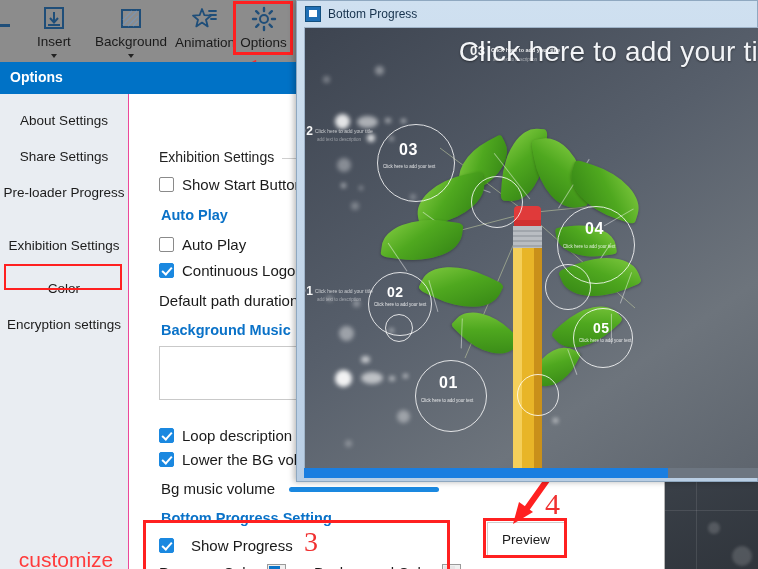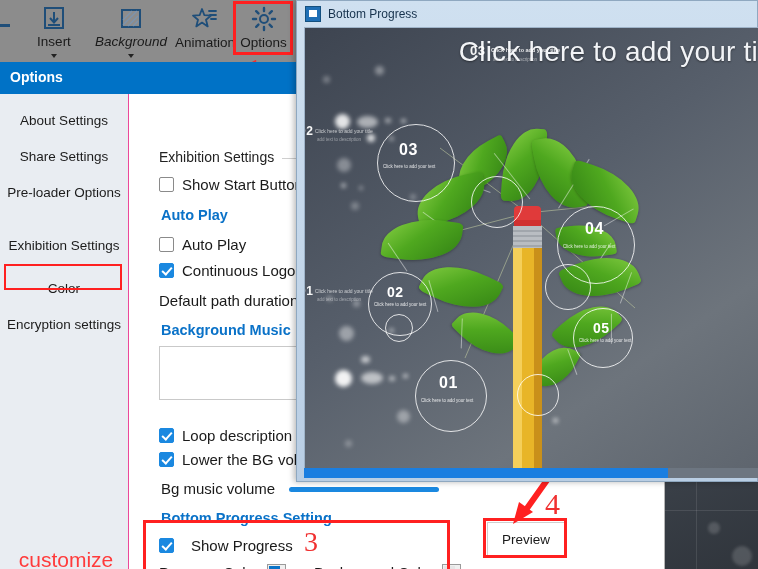--- a/index.html
+++ b/index.html
@@ -116,21 +116,21 @@
         <path d="M13 6 L13 15 M9 12 L13 16.5 L17 12" fill="none" stroke="#1f4e79" stroke-width="2"></path>
         <rect x="7" y="18" width="12" height="2" fill="#1f4e79"></rect>
       </svg>
     </div>
     <div class="ribbon-lab">
       <span>Insert</span>
       <i class="caret"></i>
     </div>
   </div>
 
-  <div class="ribbon-btn" style="left:85px;width:92px;font-style:italic;">
+  <div class="ribbon-btn" style="left:85px;width:92px;">
     <div class="ribbon-ico">
       <svg width="26" height="26" viewBox="0 0 26 26">
         <rect x="4" y="4" width="18" height="17" fill="none" stroke="#1f4e79" stroke-width="2"></rect>
         <path d="M5 14 L14 5 M5 19 L19 5 M10 20 L20 10 M15 20 L20 15" stroke="#7c93ad" stroke-width="1.4"></path>
       </svg>
     </div>
     <div class="ribbon-lab">
       <span>Background</span>
       <i class="caret"></i>
     </div>
@@ -173,21 +173,21 @@
   </div>
 
   <div id="opt-sidebar">
     <div class="side-item" style="top:14px;">
       <span>About Settings</span>
       </div>
     <div class="side-item" style="top:50px;">
       <span>Share Settings</span>
       </div>
     <div class="side-item" style="top:86px;">
-      <span>Pre-loader Options</span>
+      <span>Pre-loader Progress</span>
       </div>
     <div class="side-item" style="top:139px;">
       <span>Exhibition Settings</span>
       </div>
     <div class="side-item" style="top:182px;">
       <span>Color</span>
       </div>
     <div class="side-item" style="top:218px;">
       <span>Encryption settings</span>
       </div>

